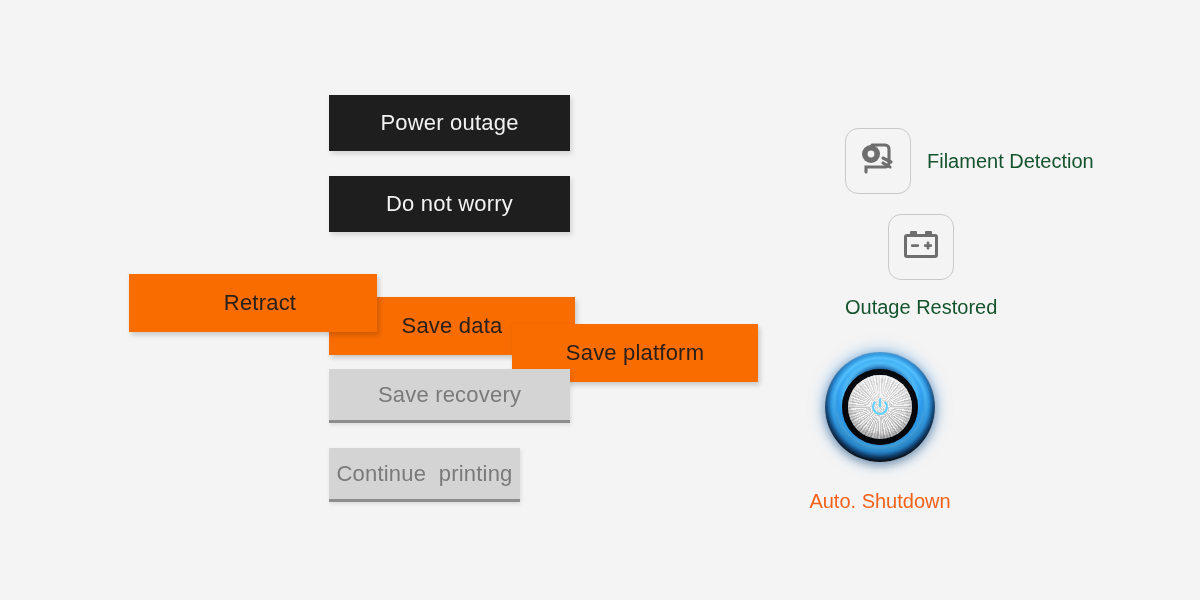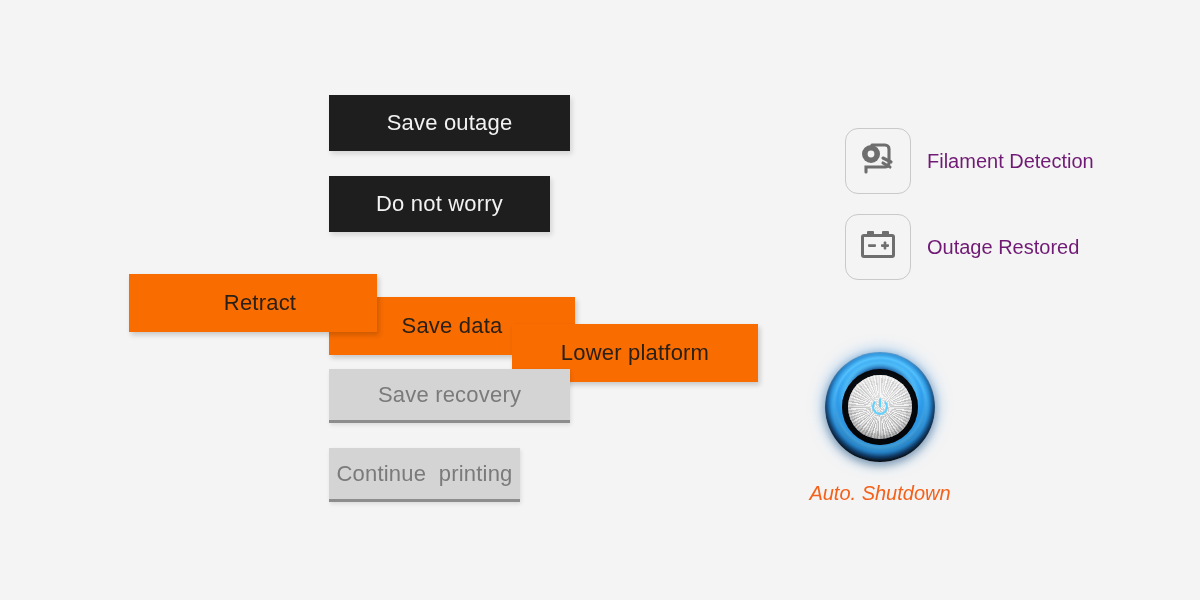--- a/index.html
+++ b/index.html
@@ -42,51 +42,51 @@
     box-shadow: 2px 3px 5px rgba(0,0,0,0.18);
   }
   .bar.grey {
     background: #d4d4d4;
     color: #7a7a7a;
     border-bottom: 3px solid #8d8d8d;
     box-shadow: 1px 2px 4px rgba(0,0,0,0.10);
   }
 
   #bar-power-outage    { left:329px; top:95px;  width:241px; height:56px; }
-  #bar-do-not-worry    { left:329px; top:176px; width:221px; height:56px; }
+  #bar-do-not-worry    { left:329px; top:176px; width:241px; height:56px; }
   #bar-save-data       { left:329px; top:259px; width:246px; height:58px;margin-top:38px; }
   #bar-retract         { left:129px; top:274px; width:248px; height:58px; z-index:3;padding-left:14px; }
   #bar-lower-platform  { left:512px; top:324px; width:246px; height:58px; z-index:2; }
   #bar-power-recovery  { left:329px; top:369px; width:241px; height:54px; z-index:4; }
   #bar-continue        { left:329px; top:448px; width:191px; height:54px; z-index:4; }
 
   
   .feature-row {
     position: absolute;
     display: flex;
     align-items: center;
     gap: 16px;
   }
   #feature-filament { left: 845px; top: 128px; }
-  #feature-outage   { left: 845px; top: 214px; }
+  #feature-outage   { left: 845px; top: 214px; flex-direction: column; }
 
   .feature-icon-box {
     width: 66px;
     height: 66px;
     border: 1.6px solid #c9c9c9;
     border-radius: 13px;
     background: #f4f4f4;
     display: flex;
     align-items: center;
     justify-content: center;
     box-sizing: border-box;
   }
   .feature-label {
     font-size: 20px;
-    color: #701a75;
+    color: #14532d;
     white-space: nowrap;
   }
 
   
   #power-button-group {
     position: absolute;
     left: 806px;
     top: 352px;
     width: 148px;
     text-align: center;
@@ -163,50 +163,49 @@
   .power-button .power-glyph {
     position: absolute;
     left: 0; top: 0;
     width: 110px; height: 110px;
     display: flex;
     align-items: center;
     justify-content: center;
     z-index: 5;
   }
   .power-label {
-    margin-top: 20px;
+    margin-top: 28px;
     font-size: 20px;
     color: #f4611a;
     white-space: nowrap;
-    font-style: italic;
   }
 </style>
 </head>
 <body>
 
 <div id="stage">
 
   <div class="bar dark" id="bar-power-outage">
-    <span>Save outage</span>
+    <span>Power outage</span>
   </div>
 
   <div class="bar dark" id="bar-do-not-worry">
     <span>Do not worry</span>
   </div>
 
   <div class="bar orange" id="bar-save-data">
     <span>Save data</span>
   </div>
 
   <div class="bar orange" id="bar-retract">
     <span>Retract</span>
   </div>
 
   <div class="bar orange" id="bar-lower-platform">
-    <span>Lower platform</span>
+    <span>Save platform</span>
   </div>
 
   <div class="bar grey" id="bar-power-recovery">
     <span>Save recovery</span>
   </div>
 
   <div class="bar grey" id="bar-continue">
     <span>Continue  printing</span>
   </div>
 

